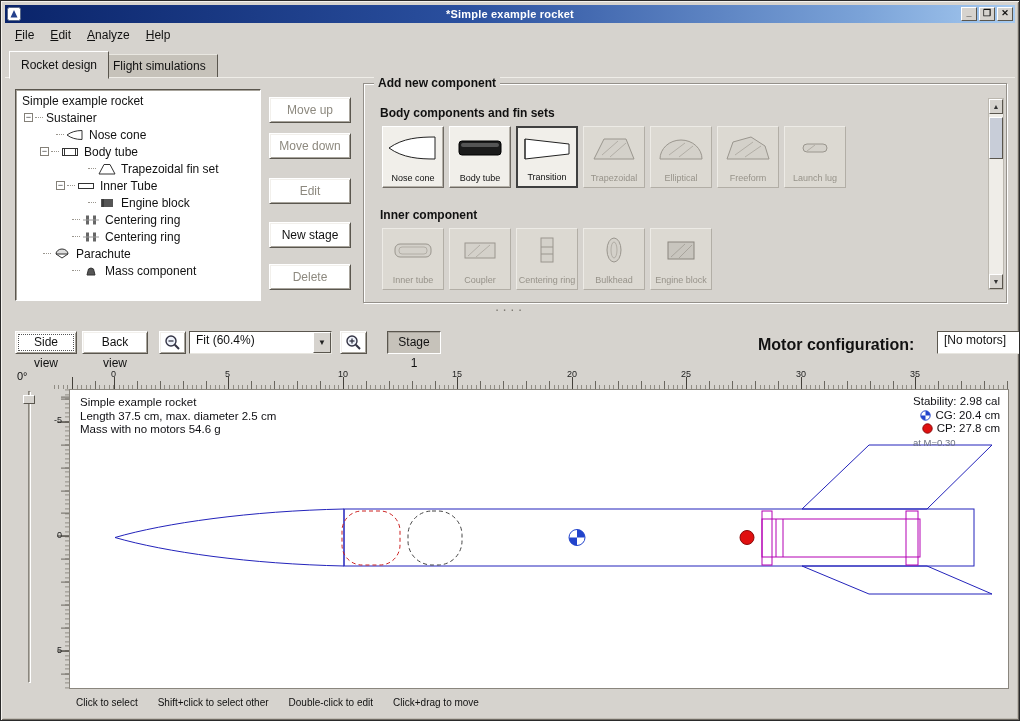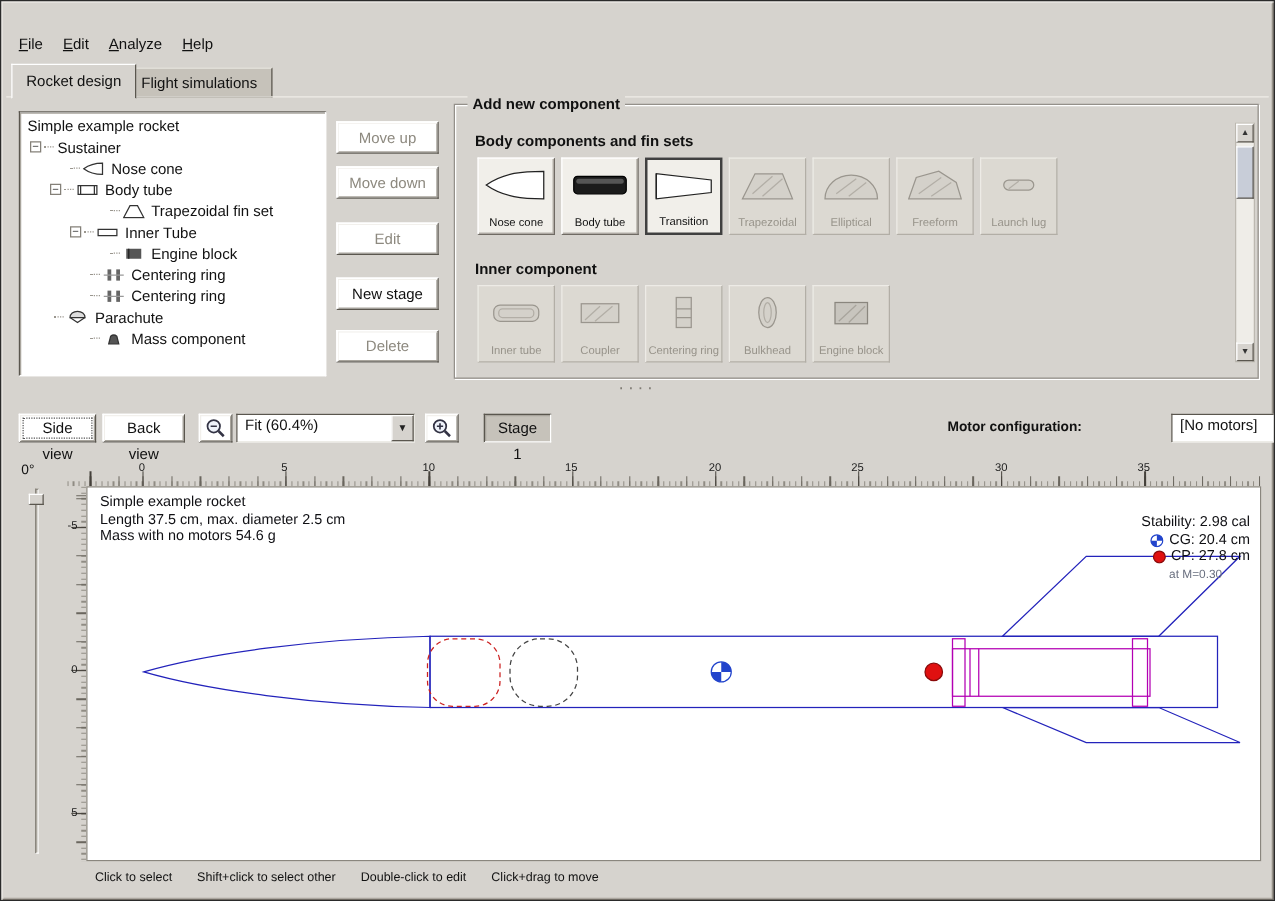--- a/index.html
+++ b/index.html
@@ -75,21 +75,21 @@
   .splitter-dots { position:absolute; top:303px; left:0; right:0; text-align:center; color:#7f7b74; font-size:14px; letter-spacing:3px; line-height:10px; }
 
   
   .tool-btn { position:absolute; top:330px; height:23px; font-size:12px; text-align:center; line-height:21px; padding:0 8px; }
   .tool-btn.focus { outline:1px dotted #555; outline-offset:-4px; }
   .tool-btn.pressed { background:#c6c2ba; border-color:#5a564e #ffffff #ffffff #5a564e; box-shadow: inset 1px 1px 0 #a8a49c; }
   .icon-btn { position:absolute; top:330px; width:27px; height:23px; display:flex; align-items:center; justify-content:center; }
   .combo { position:absolute; top:330px; height:23px; background:#fff; border:1px solid; border-color:#5a564e #e8e6e0 #e8e6e0 #5a564e; display:flex; align-items:stretch; font-size:12px; }
   .combo .val { flex:1; padding:1px 6px 0 6px; white-space:nowrap; overflow:hidden; }
   .combo .arrow-btn { width:18px; background:#d6d3ce; border:1px solid; border-color:#ffffff #5a564e #5a564e #ffffff; font-size:8px; display:flex; align-items:center; justify-content:center; color:#222; }
-  .motor-label { position:absolute; top:335px; left:757px; font-weight:bold; font-size:11px; }
+  .motor-label { position:absolute; top:335px; left:757px; font-weight:bold; font-size:16px; }
 
   
   .rot-label { position:absolute; left:16px; top:369px; font-size:11px; }
   .rot-slider { position:absolute; left:22px; top:390px; width:12px; height:292px; }
   .rot-track { position:absolute; left:5px; top:0; bottom:0; width:3px; background:#b4b0a8; border:1px solid; border-color:#8a867e #fff #fff #8a867e; }
   .rot-thumb { position:absolute; left:0; top:4px; width:12px; height:9px; background:#d6d3ce; border:1px solid; border-color:#ffffff #5a564e #5a564e #ffffff; }
 
   .h-ruler { position:absolute; left:50px; top:368px; width:958px; height:20px; background:#d6d3ce;
     background-image:
       repeating-linear-gradient(90deg,#44403a 0 1px,transparent 1px 114.5px),
@@ -108,33 +108,45 @@
       repeating-linear-gradient(180deg,#908c84 0 1px,transparent 1px 4.58px);
     background-size:12px 100%,8px 100%,4px 100%;
     background-position:right 32.5px,right 9.6px,right 0.4px;
     background-repeat:repeat-y;
   }
   .v-ruler span { position:absolute; left:0; width:11px; text-align:right; font-size:9px; color:#222; }
 
   .canvas { position:absolute; left:68px; top:388px; width:940px; height:300px; background:#fff; border:1px solid #8a867e; }
   .canvas svg.fig { position:absolute; left:0; top:0; }
   .info-block { position:absolute; left:10px; top:6px; font-size:11.5px; line-height:13.5px; color:#101014; z-index:2; }
-  .stab-block { position:absolute; right:8px; top:22px; font-size:11.5px; line-height:13.5px; color:#101014; text-align:center; z-index:2;margin-left:12px; }
+  .stab-block { position:absolute; right:8px; top:5px; font-size:11.5px; line-height:13.5px; color:#101014; text-align:left; z-index:2;margin-left:12px; }
   .stab-row { display:flex; align-items:center; justify-content:flex-end; gap:4px; }
   .mach { font-size:9.5px; color:#6a7080; }
   .flight-block { position:absolute; left:10px; top:253px; font-size:11.5px; line-height:13.5px; color:#2233cc; z-index:2; }
   .flight-row span.fl { display:inline-block; width:107px; }
 
   .statusbar { position:absolute; left:75px; top:696px; display:flex; gap:20px; font-size:10px; font-weight:normal; color:#111; }
 </style>
 </head>
 <body>
 
 <div class="window">
 
+  <div class="titlebar">
+    <svg class="app-icon" width="14" height="14">
+      <rect x="0.5" y="0.5" width="13" height="13" rx="2" fill="#fff" stroke="#5a6a8a"></rect>
+      <path d="M3.5,10.5 L7,3 L10.5,10.5 Z" fill="#24408c"></path>
+    </svg>
+    <div class="title-text">*Simple example rocket</div>
+    <div class="tb-btns">
+      <div class="tb-btn">_</div>
+      <div class="tb-btn">❐</div>
+      <div class="tb-btn">✕</div>
+    </div>
+  </div>
 
   <div class="menubar">
     <span class="menu-item">File</span>
     <span class="menu-item">Edit</span>
     <span class="menu-item">Analyze</span>
     <span class="menu-item">Help</span>
   </div>
 
   <div class="tabrow">
     <div class="tab active">Rocket design</div>

